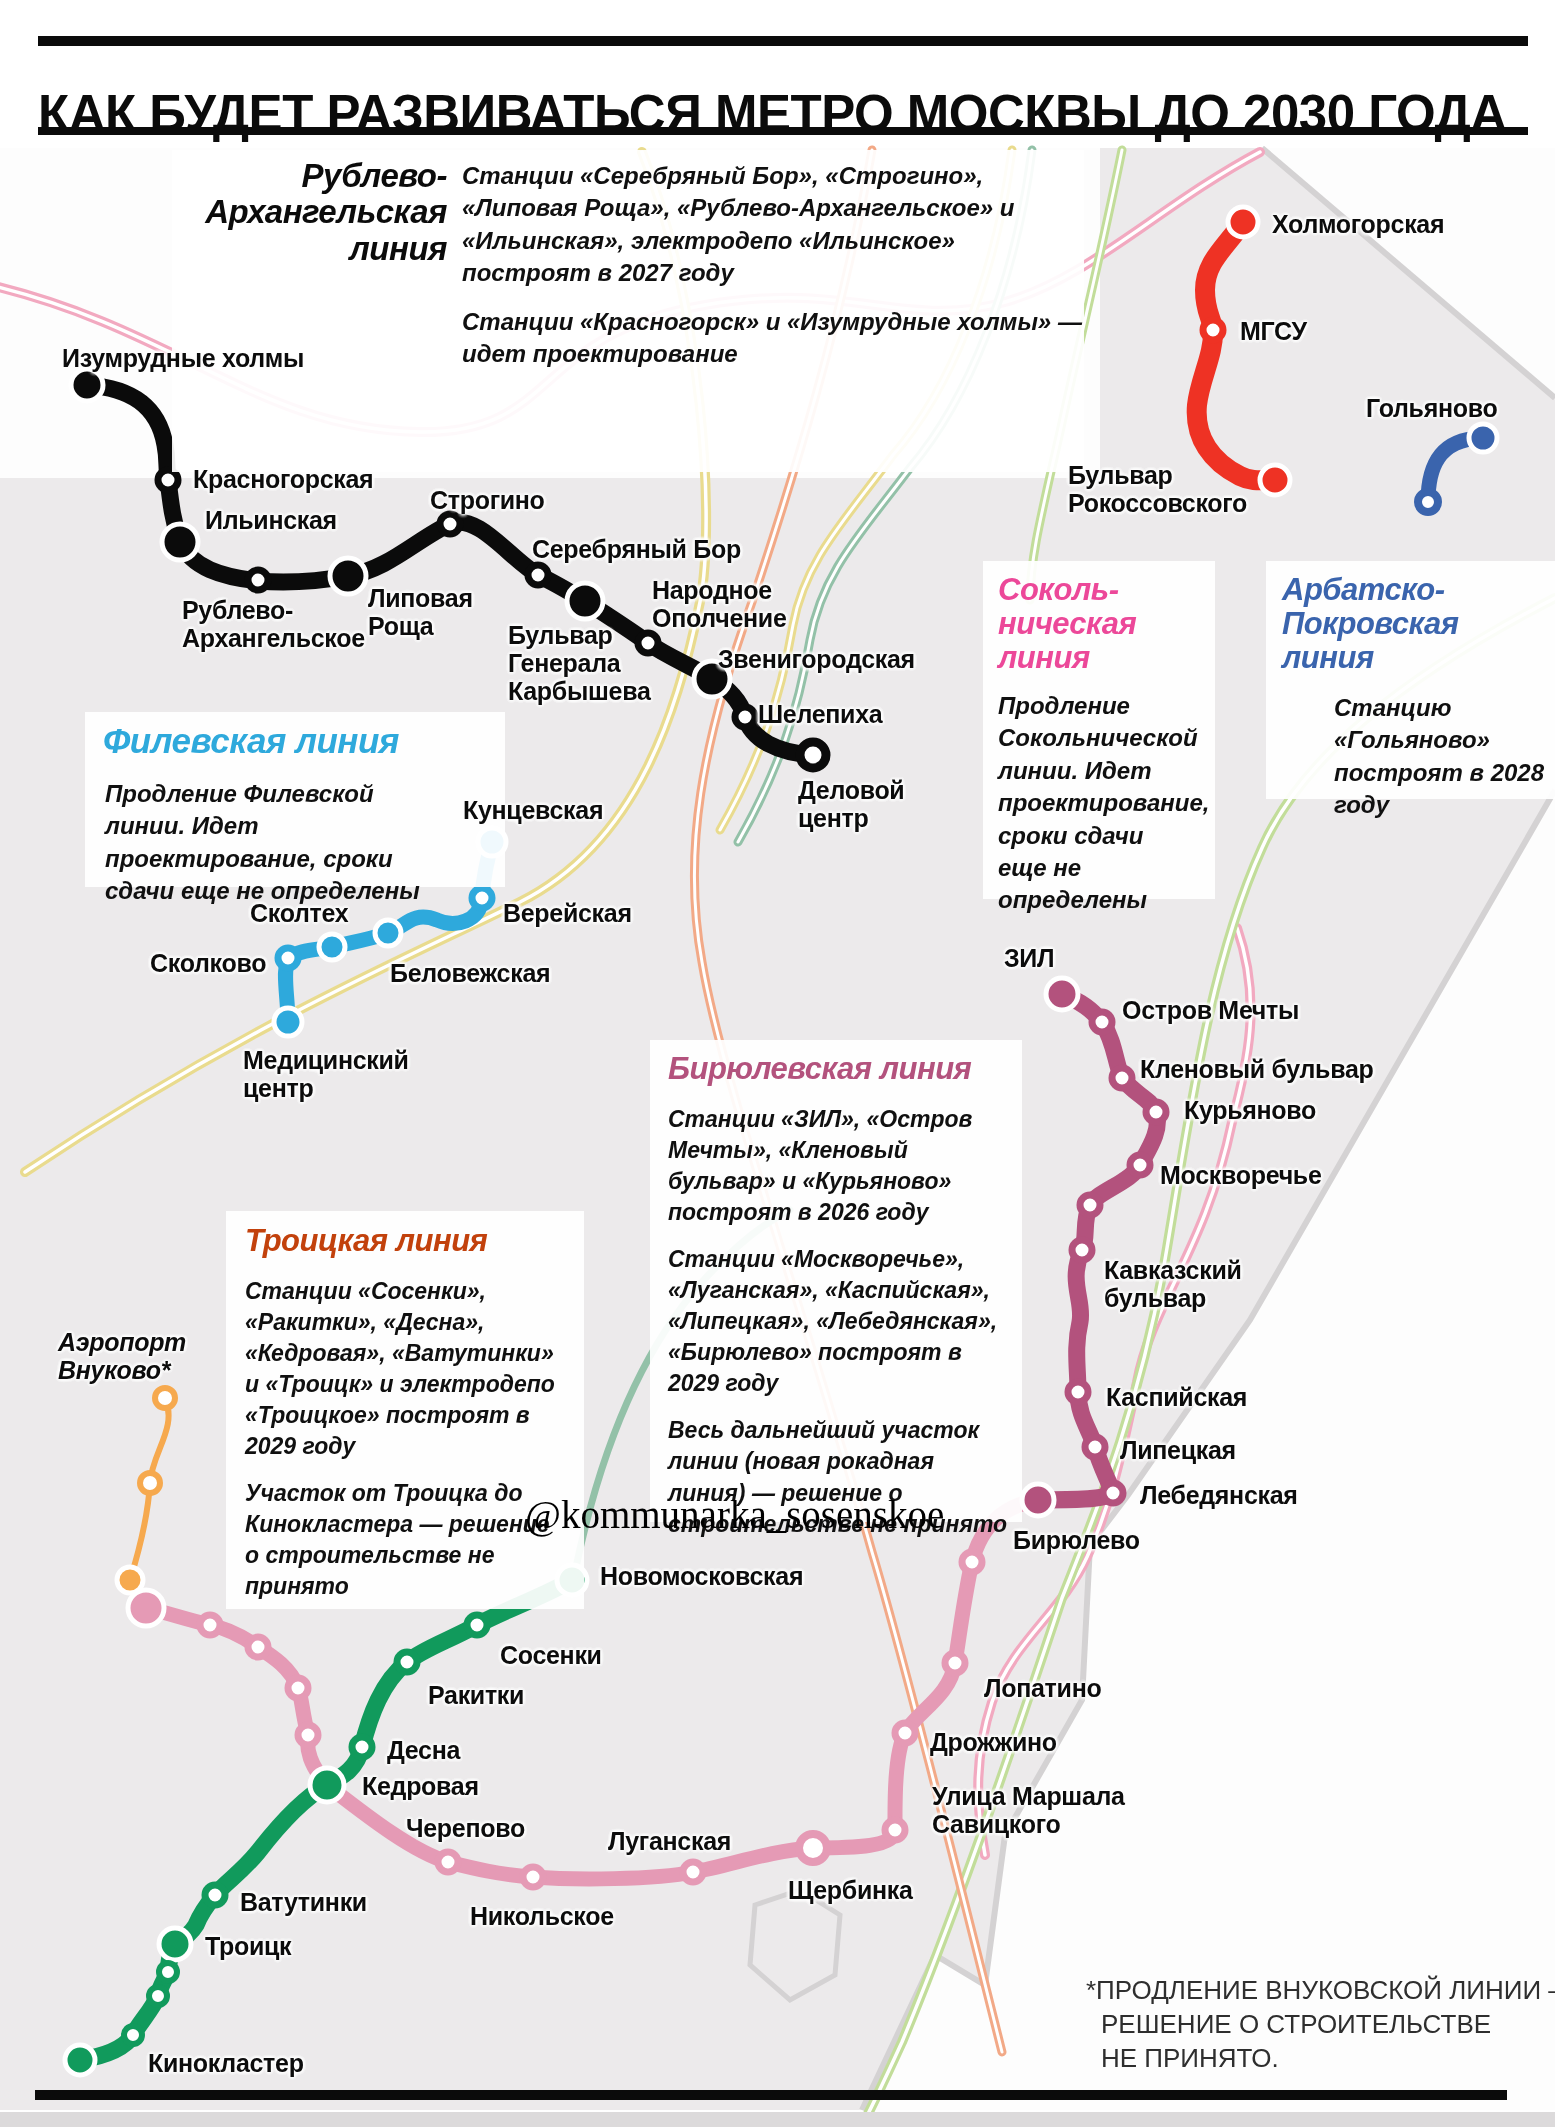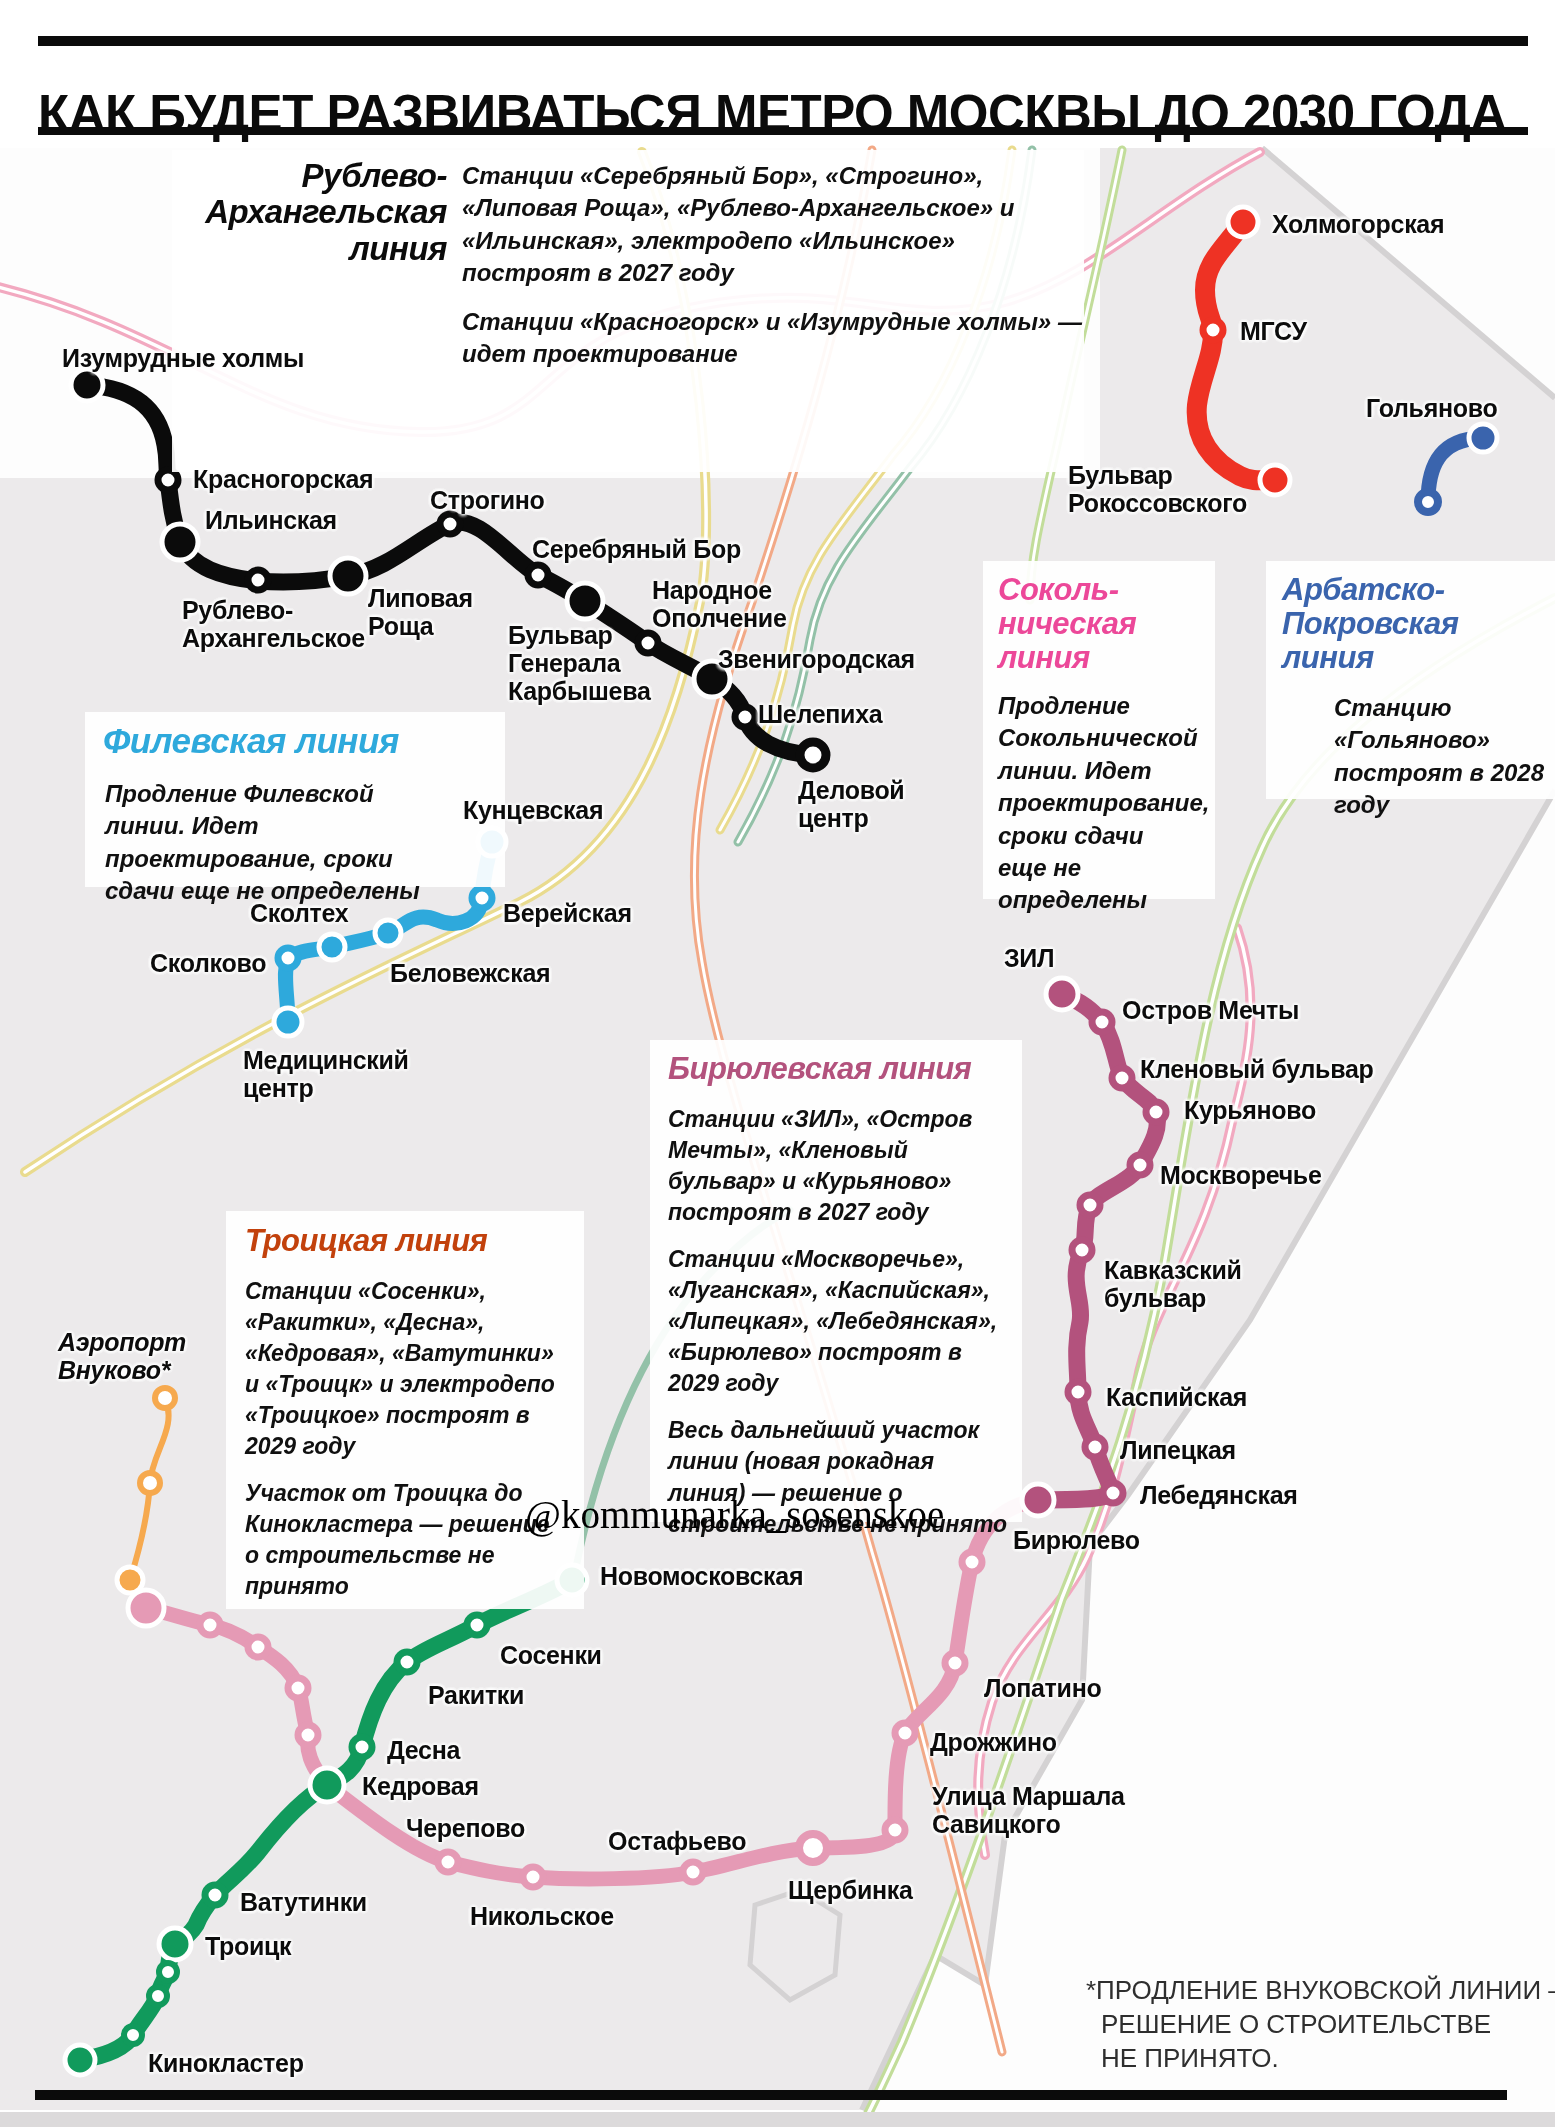--- a/index.html
+++ b/index.html
@@ -209,21 +209,21 @@
     <div>Покровская</div>
     <div>линия</div>
   </div>
   <div class="block-body" style="left:1334px;top:692px;width:260px;">
     <p>Станцию «Гольяново» построят в 2028 году</p>
   </div>
 
   <div class="panel" style="left:650px;top:1040px;width:372px;height:482px;"></div>
   <div class="block-title" style="left: 668px; top: 1052px; font-size: 31px; color: rgb(179, 82, 125);">Бирюлевская линия</div>
   <div class="block-body" style="left:668px;top:1104px;width:340px;font-size:23px;">
-    <p>Станции «ЗИЛ», «Остров Мечты», «Кленовый бульвар» и «Курьяново» построят в 2027 году</p>
+    <p>Станции «ЗИЛ», «Остров Мечты», «Кленовый бульвар» и «Курьяново» построят в 2026 году</p>
     <p>Станции «Москворечье», «Луганская», «Каспийская», «Липецкая», «Лебедянская», «Бирюлево» построят в 2029 году</p>
     <p>Весь дальнейший участок линии (новая рокадная линия) — решение о строительстве не принято</p>
   </div>
 
   <div class="panel" style="left:226px;top:1211px;width:358px;height:398px;"></div>
   <div class="block-title" style="left: 245px; top: 1224px; font-size: 31px; color: #c2410c; text-align: center;">Троицкая линия</div>
   <div class="block-body" style="left:245px;top:1276px;width:315px;font-size:23px;">
     <p>Станции «Сосенки», «Ракитки», «Десна», «Кедровая», «Ватутинки» и «Троицк» и электродепо «Троицкое» построят в 2029 году</p>
     <p>Участок от Троицка до Кинокластера — решение о строительстве не принято</p>
   </div>
@@ -257,21 +257,21 @@
   <div class="st" style="left:1160px;top:1161px;">Москворечье</div>
   <div class="st wrap" style="left:1104px;top:1256px;width:175px;">Кавказский бульвар</div>
   <div class="st" style="left:1106px;top:1383px;">Каспийская</div>
   <div class="st" style="left:1120px;top:1436px;">Липецкая</div>
   <div class="st" style="left:1140px;top:1481px;">Лебедянская</div>
   <div class="st" style="left:1013px;top:1526px;">Бирюлево</div>
   <div class="st" style="left:984px;top:1650px;margin-top:24px;">Лопатино</div>
   <div class="st" style="left:930px;top:1728px;">Дрожжино</div>
   <div class="st wrap" style="left:932px;top:1782px;width:240px;">Улица Маршала Савицкого</div>
   <div class="st" style="left:788px;top:1876px;">Щербинка</div>
-  <div class="st" style="left:608px;top:1827px;">Остафьево</div>
+  <div class="st" style="left:608px;top:1827px;">Луганская</div>
   <div class="st" style="left:470px;top:1902px;">Никольское</div>
   <div class="st" style="left:406px;top:1814px;">Черепово</div>
   <div class="st wrap" style="left:58px;top:1328px;width:160px;font-style:italic;">Аэропорт Внуково*</div>
   <div class="st" style="left:600px;top:1562px;">Новомосковская</div>
   <div class="st" style="left:500px;top:1641px;">Сосенки</div>
   <div class="st" style="left:428px;top:1681px;">Ракитки</div>
   <div class="st" style="left:387px;top:1736px;">Десна</div>
   <div class="st" style="left:362px;top:1772px;">Кедровая</div>
   <div class="st" style="left:240px;top:1888px;">Ватутинки</div>
   <div class="st" style="left:205px;top:1932px;">Троицк</div>

